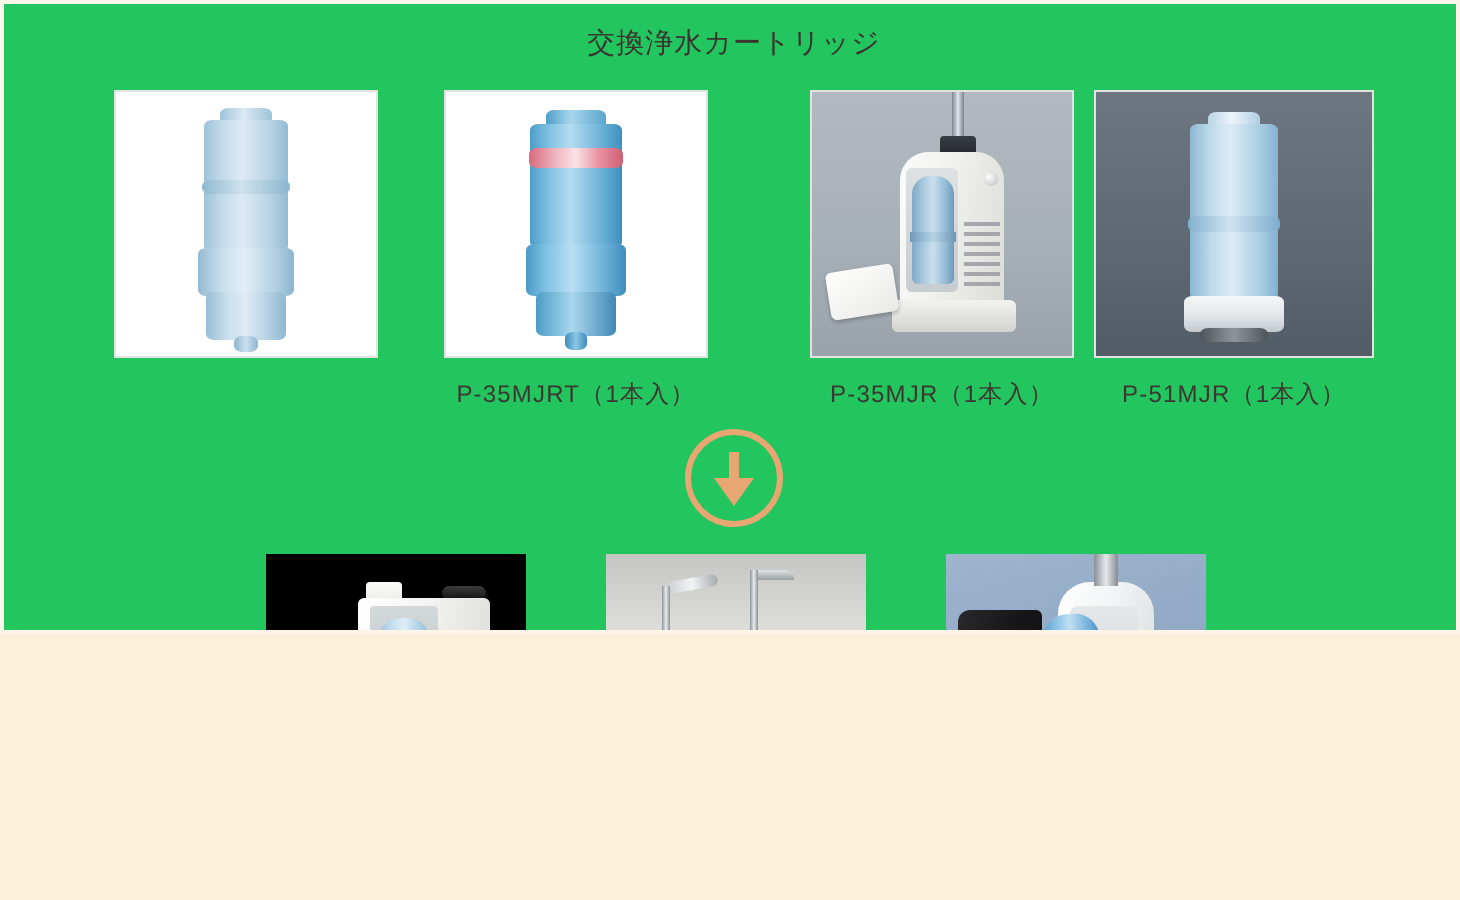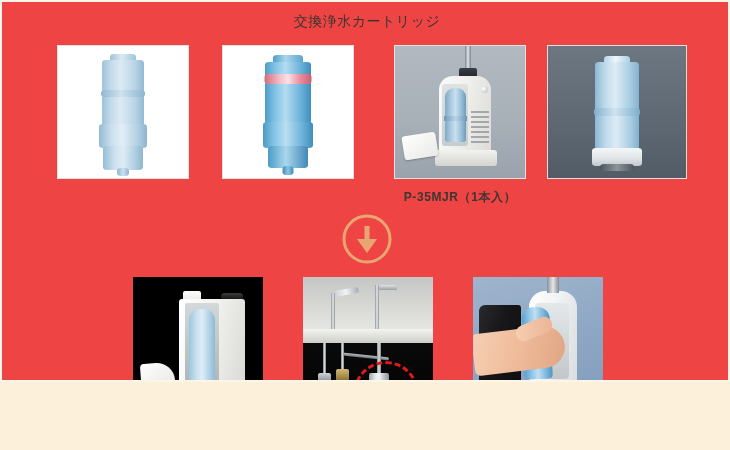--- a/index.html
+++ b/index.html
@@ -9,22 +9,22 @@
   body {
     width: 730px;
     height: 450px;
     overflow: hidden;
     background: #fdf0da;
     font-family: "Liberation Sans", "DejaVu Sans", sans-serif;
   }
   #page {
     position: relative;
     width: 730px;
-    height: 382px;
-    background: #ef4444;
+    height: 317px;
+    background: #22c55e;
     box-sizing: border-box;
     border: 2px solid #fdf6e8;
     overflow: hidden;
   }
 
   
   #page-title {
     position: absolute;
     top: 9px;
     left: 0;
@@ -313,23 +313,24 @@
       <div class="product-frame bg-white">
         <div class="cart" style="width:100%;height:100%;left:0;transform:none;">
           <div class="seg c2-cap"></div>
           <div class="seg c2-body"></div>
           <div class="seg c2-band"></div>
           <div class="seg c2-mid"></div>
           <div class="seg c2-lower"></div>
           <div class="seg c2-nozzle"></div>
         </div>
       </div>
-    </div>
-
-    <div class="product-cell" style="left:392px;font-weight:bold;">
+      <div class="product-label">P-35MJRT（1本入）</div>
+    </div>
+
+    <div class="product-cell" style="left:403px;">
       <div class="product-frame bg-grey">
         <div class="p3-tube"></div>
         <div class="p3-fitting"></div>
         <div class="p3-unit"></div>
         <div class="p3-window"></div>
         <div class="p3-cart"></div>
         <div class="p3-cartring"></div>
         <div class="p3-screw"></div>
         <div class="p3-textblock">
             <i></i>
@@ -350,20 +351,21 @@
       <div class="product-frame bg-slate" style="width:140px;">
         <div class="cart" style="width:100%;height:100%;left:0;transform:none;">
           <div class="seg c4-cap"></div>
           <div class="seg c4-body"></div>
           <div class="seg c4-ring"></div>
           <div class="seg c4-mid"></div>
           <div class="seg c4-base"></div>
           <div class="seg c4-bottom"></div>
         </div>
       </div>
+      <div class="product-label">P-51MJR（1本入）</div>
     </div>
 
   </div>
 
   <div id="arrow-wrap">
     <svg width="52" height="52" viewBox="0 0 52 52" aria-hidden="true">
       <circle cx="26" cy="26" r="23" fill="none" stroke="#e8a772" stroke-width="3"></circle>
       <line x1="26" y1="13" x2="26" y2="35" stroke="#e8a772" stroke-width="5" stroke-linecap="butt"></line>
       <polygon points="26,40 16,26 36,26" fill="#e8a772"></polygon>
     </svg>

